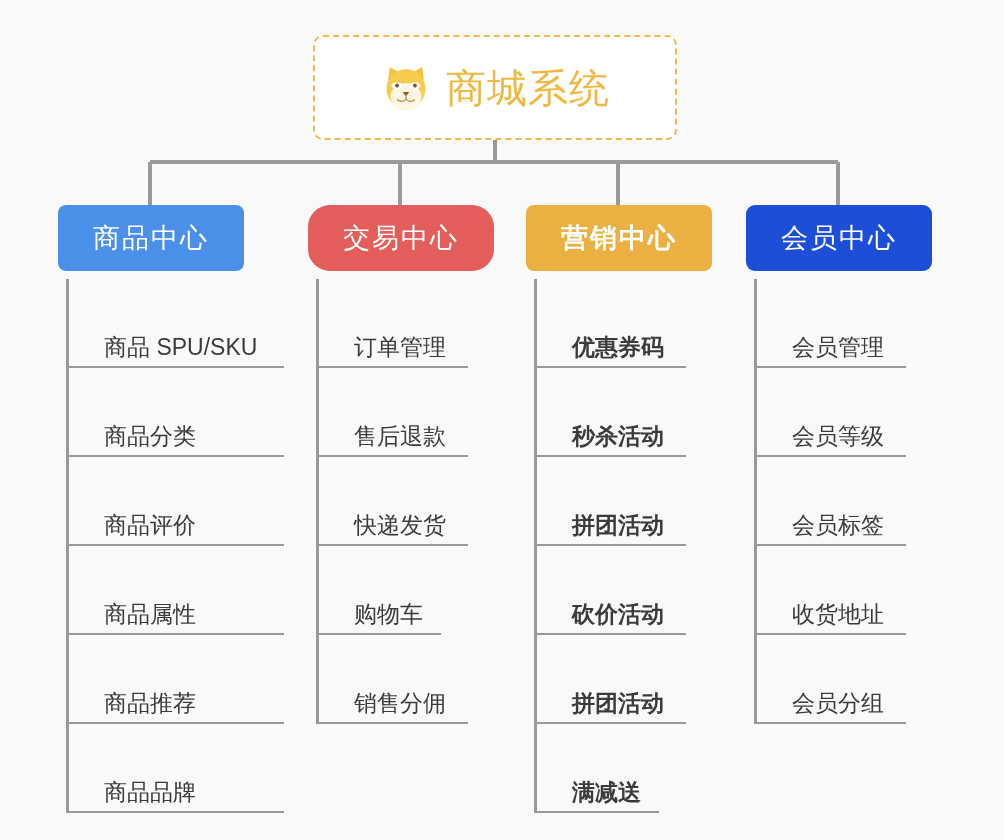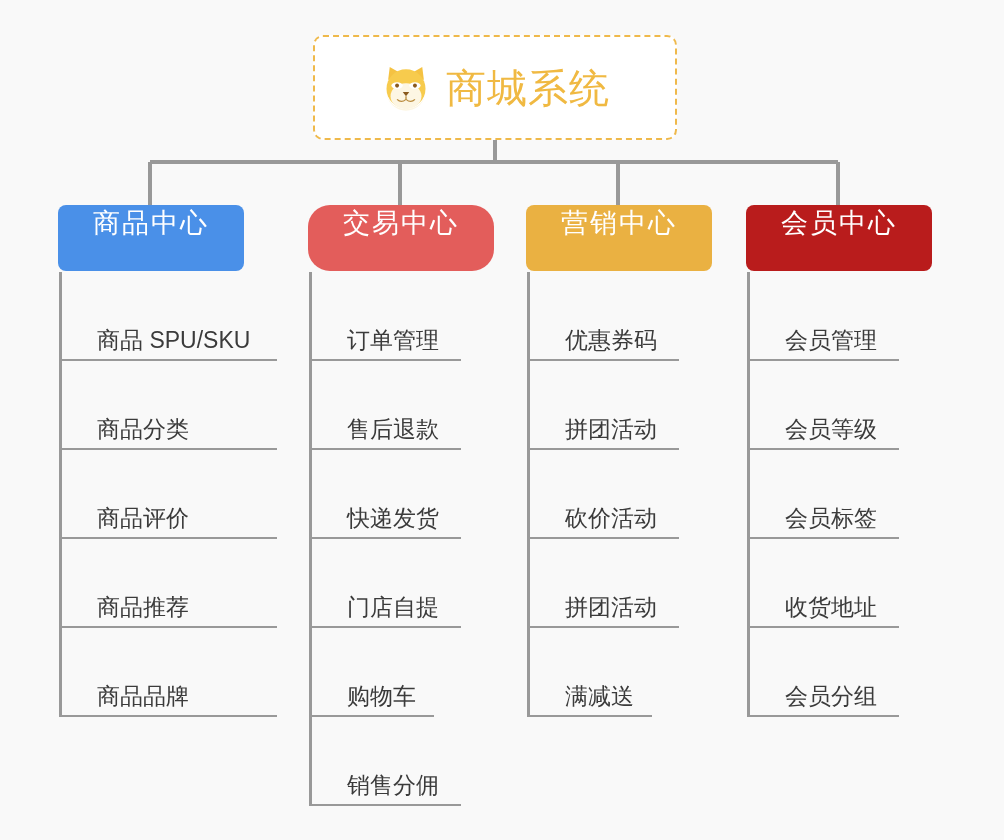--- a/index.html
+++ b/index.html
@@ -62,31 +62,31 @@
 
   
   .branch {
     position: absolute;
     top: 205px;
   }
   .branch-header {
     height: 66px;
     border-radius: 8px;
     display: flex;
-    align-items: flex-start;
+    align-items: center;
     justify-content: center;
     color: #ffffff;
     font-size: 27px;
     letter-spacing: 2px;
     box-sizing: border-box;
   }
 
   .leaf-list {
     position: relative;
-    margin: 1px;
+    margin: 8px;
     padding: 0;
     list-style: none;
   }
   
   .leaf-list::before {
     content: "";
     position: absolute;
     left: 0;
     top: 0;
     bottom: 0;
@@ -114,21 +114,21 @@
     position: absolute;
     left: 0;
     bottom: 0;
     height: 2px;
     background: #999999;
   }
 
   
   .branch.b0 { left: 58px;  width: 186px; }
   .branch.b1 { left: 308px; width: 186px; }
-  .branch.b2 { left: 526px; width: 186px; }
+  .branch.b2 { left: 526px; width: 186px; font-weight: bold; }
   .branch.b3 { left: 746px; width: 186px; }
 
   .branch.b0 .leaf-item .leaf-underline { width: 218px; }
   .branch.b1 .leaf-item .leaf-underline { width: 152px; }
   .branch.b2 .leaf-item .leaf-underline { width: 152px; }
   .branch.b3 .leaf-item .leaf-underline { width: 152px; }
 
   .branch.b1 .leaf-item.short .leaf-underline { width: 125px; }
   .branch.b2 .leaf-item.short .leaf-underline { width: 125px; }
 </style>
@@ -184,20 +184,24 @@
       </li>
       <li class="leaf-item">
         <span class="leaf-label">商品分类</span>
         <span class="leaf-underline"></span>
       </li>
       <li class="leaf-item">
         <span class="leaf-label">商品评价</span>
         <span class="leaf-underline"></span>
       </li>
       <li class="leaf-item">
+        <span class="leaf-label">商品属性</span>
+        <span class="leaf-underline"></span>
+      </li>
+      <li class="leaf-item">
         <span class="leaf-label">商品推荐</span>
         <span class="leaf-underline"></span>
       </li>
       <li class="leaf-item">
         <span class="leaf-label">商品品牌</span>
         <span class="leaf-underline"></span>
       </li>
     </ul>
   </div>
 
@@ -211,24 +215,20 @@
         <span class="leaf-underline"></span>
       </li>
       <li class="leaf-item">
         <span class="leaf-label">售后退款</span>
         <span class="leaf-underline"></span>
       </li>
       <li class="leaf-item">
         <span class="leaf-label">快递发货</span>
         <span class="leaf-underline"></span>
       </li>
-      <li class="leaf-item">
-        <span class="leaf-label">门店自提</span>
-        <span class="leaf-underline"></span>
-      </li>
       <li class="leaf-item short">
         <span class="leaf-label">购物车</span>
         <span class="leaf-underline"></span>
       </li>
       <li class="leaf-item">
         <span class="leaf-label">销售分佣</span>
         <span class="leaf-underline"></span>
       </li>
     </ul>
   </div>
@@ -236,40 +236,44 @@
   <div class="branch b2">
     <div class="branch-header" style="background: rgb(234, 177, 66);">
       <span>营销中心</span>
     </div>
     <ul class="leaf-list">
       <li class="leaf-item">
         <span class="leaf-label">优惠券码</span>
         <span class="leaf-underline"></span>
       </li>
       <li class="leaf-item">
+        <span class="leaf-label">秒杀活动</span>
+        <span class="leaf-underline"></span>
+      </li>
+      <li class="leaf-item">
         <span class="leaf-label">拼团活动</span>
         <span class="leaf-underline"></span>
       </li>
       <li class="leaf-item">
         <span class="leaf-label">砍价活动</span>
         <span class="leaf-underline"></span>
       </li>
       <li class="leaf-item">
         <span class="leaf-label">拼团活动</span>
         <span class="leaf-underline"></span>
       </li>
       <li class="leaf-item short">
         <span class="leaf-label">满减送</span>
         <span class="leaf-underline"></span>
       </li>
     </ul>
   </div>
 
   <div class="branch b3">
-    <div class="branch-header" style="background: #b91c1c;">
+    <div class="branch-header" style="background: #1d4ed8; border-radius: 9px;">
       <span>会员中心</span>
     </div>
     <ul class="leaf-list">
       <li class="leaf-item">
         <span class="leaf-label">会员管理</span>
         <span class="leaf-underline"></span>
       </li>
       <li class="leaf-item">
         <span class="leaf-label">会员等级</span>
         <span class="leaf-underline"></span>

